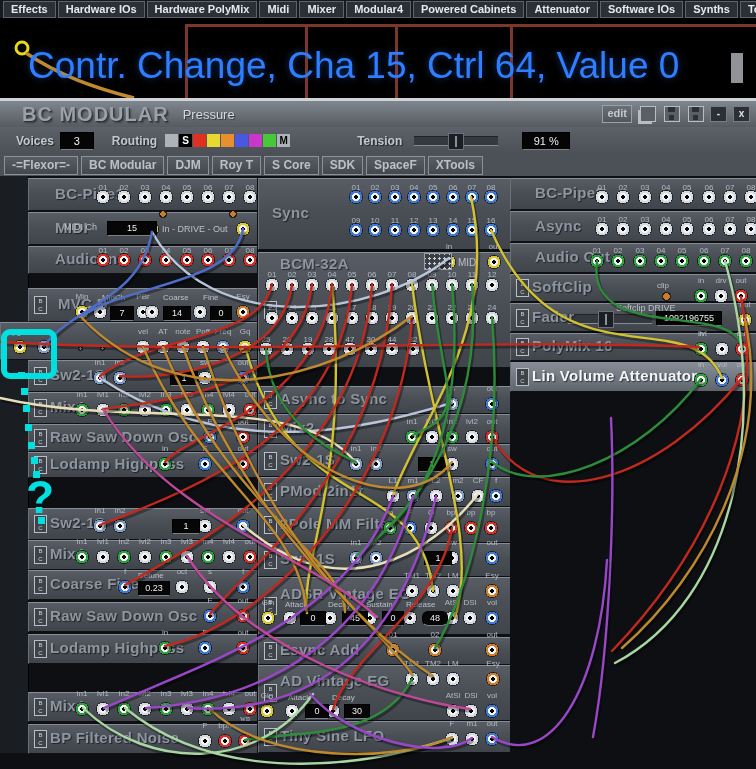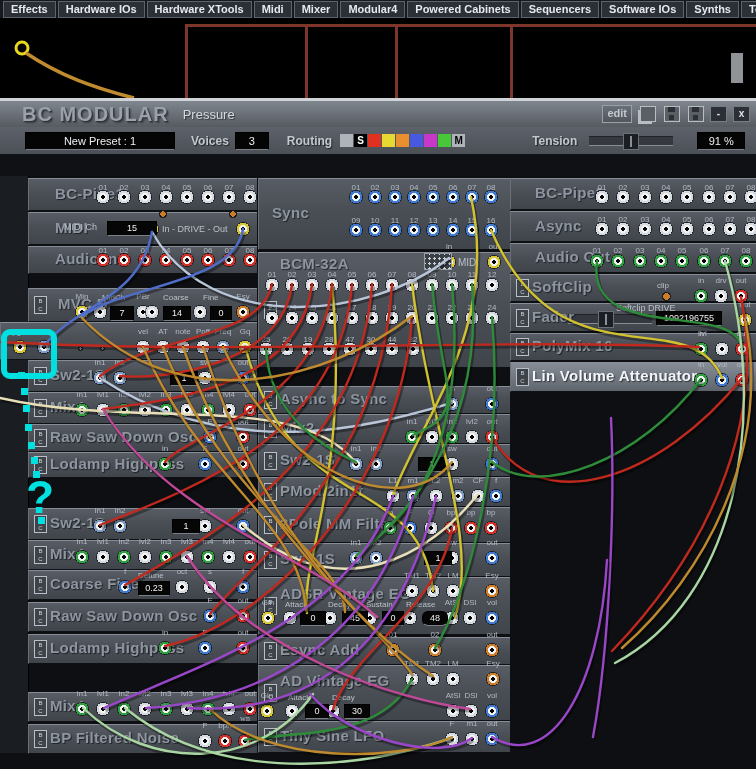--- a/index.html
+++ b/index.html
@@ -79,62 +79,62 @@
   #banner-svg{position:absolute;left:0;top:0;width:756px;height:80px;}
 </style>
 </head>
 <body>
 
 <div id="app">
 
   <div id="menu-bar">
       <div class="menu-item">Effects</div>
       <div class="menu-item">Hardware IOs</div>
-      <div class="menu-item">Hardware XTools</div>
+      <div class="menu-item">Hardware PolyMix</div>
       <div class="menu-item">Midi</div>
       <div class="menu-item">Mixer</div>
       <div class="menu-item">Modular4</div>
       <div class="menu-item">Powered Cabinets</div>
-      <div class="menu-item">Sequencers</div>
+      <div class="menu-item">Attenuator</div>
       <div class="menu-item">Software IOs</div>
       <div class="menu-item">Synths</div>
       <div class="menu-item">Tools</div>
     </div>
 
   <div id="banner">
     <div class="banner-topline"></div>
     <div id="banner-dividers">
         <div class="banner-vline" style="left: 185px;"></div>
         <div class="banner-vline" style="left: 305px;"></div>
         <div class="banner-vline" style="left: 395px;"></div>
         <div class="banner-vline" style="left: 510px;"></div>
       </div>
     <svg id="banner-svg">
       <circle id="banner-ring" cx="22" cy="30" r="6" fill="none" stroke-width="3" stroke="#e8d820"></circle>
       <path id="banner-cable" d="M26,35 C60,58 95,70 134,80" fill="none" stroke-width="3.5" stroke="#c08a2e"></path>
     </svg>
+    <div id="banner-text">Contr. Change, Cha 15, Ctrl 64, Value 0</div>
     <div id="banner-caret"></div>
   </div>
 
   <div id="win-topline"></div>
 
   <div id="title-bar">
     <span id="win-title">BC MODULAR</span>
     <span id="win-subtitle">Pressure</span>
     <span id="title-spacer"></span>
     <span class="tb-btn">edit</span>
     <span class="tb-icon icon-copy"></span>
     <span class="tb-icon icon-floppy"></span>
     <span class="tb-icon icon-floppy"></span>
     <span class="win-ctl">-</span>
     <span class="win-ctl">x</span>
   </div>
 
   <div id="toolbar">
-    <span class="tb-field" id="preset-field">New Preset : 1</span>
     <span class="tb-label" style="margin-left:16px">Voices</span>
     <span class="tb-field" id="voices-field" style="margin-left:6px">3</span>
     <span class="tb-label" style="margin-left:18px">Routing</span>
     <span id="routing-cells">
         <span class="routing-cell" style="background: rgb(174, 179, 186); color: rgb(0, 0, 0);"></span>
         <span class="routing-cell" style="background: rgb(0, 0, 0); color: rgb(255, 255, 255);">S</span>
         <span class="routing-cell" style="background: rgb(224, 48, 32); color: rgb(0, 0, 0);"></span>
         <span class="routing-cell" style="background: rgb(232, 216, 50); color: rgb(0, 0, 0);"></span>
         <span class="routing-cell" style="background: rgb(232, 144, 48); color: rgb(0, 0, 0);"></span>
         <span class="routing-cell" style="background: rgb(72, 88, 224); color: rgb(0, 0, 0);"></span>
@@ -142,20 +142,30 @@
         <span class="routing-cell" style="background: rgb(72, 200, 56); color: rgb(0, 0, 0);"></span>
         <span class="routing-cell" style="background: rgb(174, 179, 186); color: rgb(0, 0, 0);">M</span>
       </span>
     <span class="tb-label" style="margin-left:66px">Tension</span>
     <span class="slider" style="width:84px;margin-left:12px">
       <span class="slider-handle" style="left:34px"></span>
     </span>
     <span class="tb-field" style="width:46px;margin-left:24px">91 %</span>
   </div>
 
+  <div id="tab-row">
+      <div class="tab-btn">-=Flexor=-</div>
+      <div class="tab-btn">BC Modular</div>
+      <div class="tab-btn">DJM</div>
+      <div class="tab-btn">Roy T</div>
+      <div class="tab-btn">S Core</div>
+      <div class="tab-btn">SDK</div>
+      <div class="tab-btn">SpaceF</div>
+      <div class="tab-btn">XTools</div>
+    </div>
 
   <div id="patch-bg"></div>
   <div id="left-rail"></div>
   <div id="modules-layer">
       <div class="module" style="left: 28px; top: 178px; width: 229px; height: 33px;"></div>
       <div class="module-title" style="left: 55px; top: 184.5px;">BC-Pipe1</div>
       <div class="port" style="left: 96px; top: 190px; background: radial-gradient(circle, rgb(0, 0, 0) 0px, rgb(0, 0, 0) 2px, rgb(242, 242, 242) 2px, rgb(242, 242, 242) 4px, rgb(213, 218, 224) 4px, rgb(213, 218, 224) 6.5px, rgb(22, 24, 27) 6.5px, rgb(22, 24, 27) 7px);"></div>
       <div class="plabel" style="left: 88px; top: 183px;">01</div>
       <div class="port" style="left: 117px; top: 190px; background: radial-gradient(circle, rgb(0, 0, 0) 0px, rgb(0, 0, 0) 2px, rgb(242, 242, 242) 2px, rgb(242, 242, 242) 4px, rgb(213, 218, 224) 4px, rgb(213, 218, 224) 6.5px, rgb(22, 24, 27) 6.5px, rgb(22, 24, 27) 7px);"></div>
       <div class="plabel" style="left: 109px; top: 183px;">02</div>

